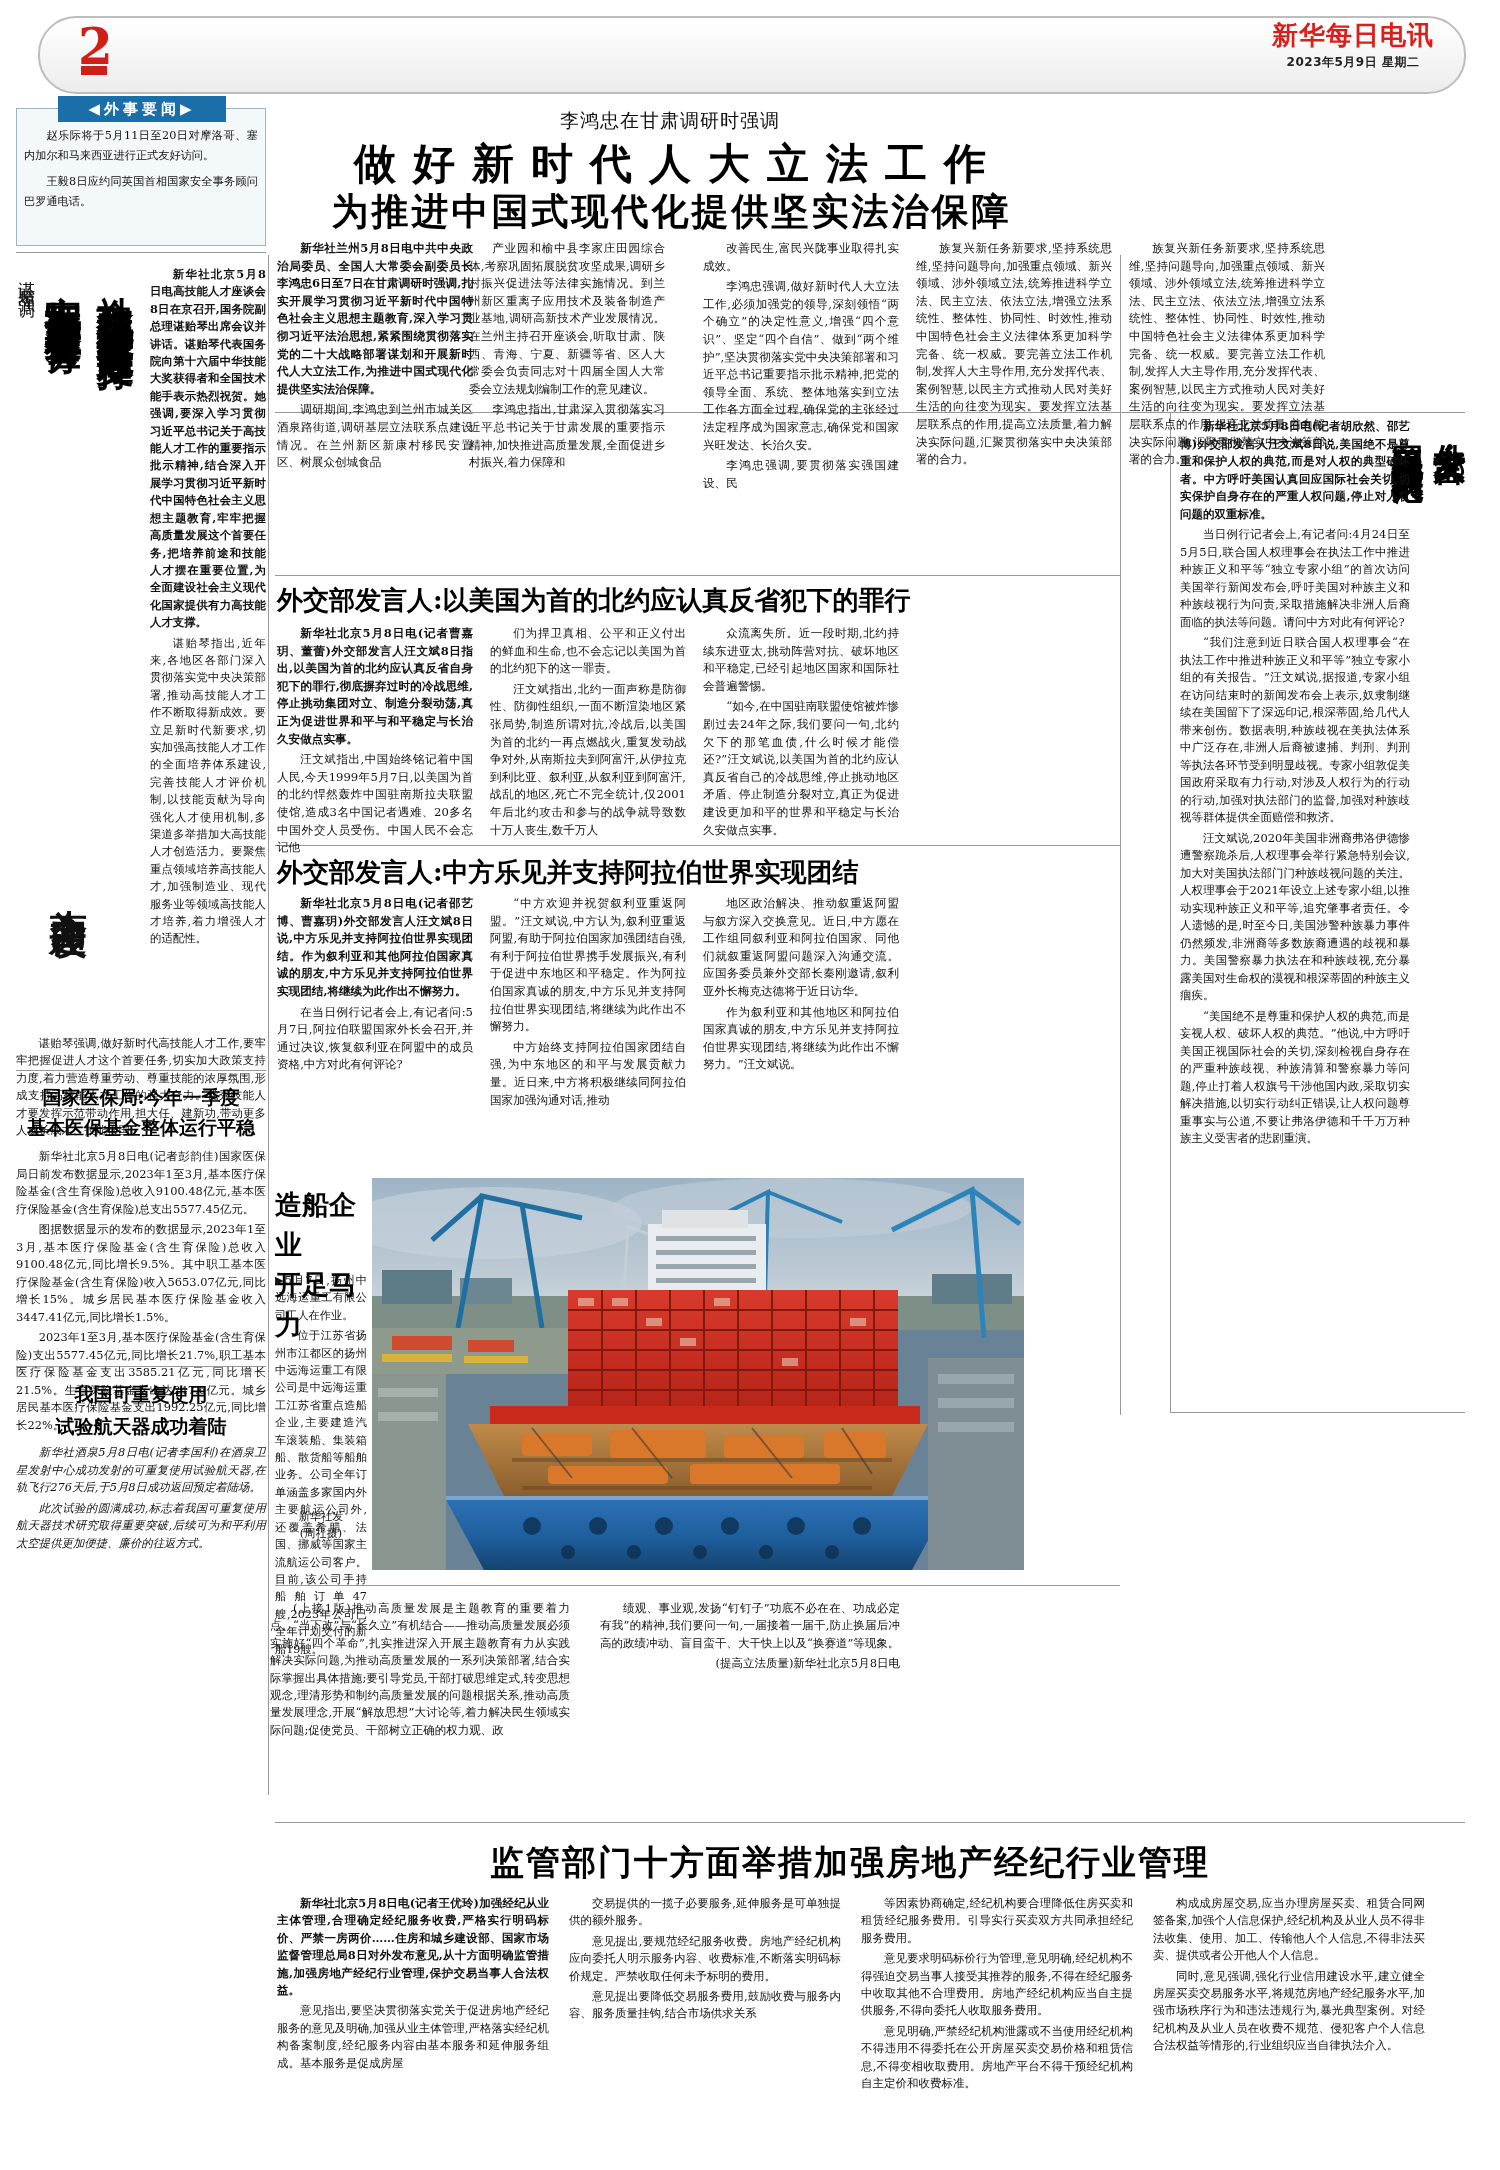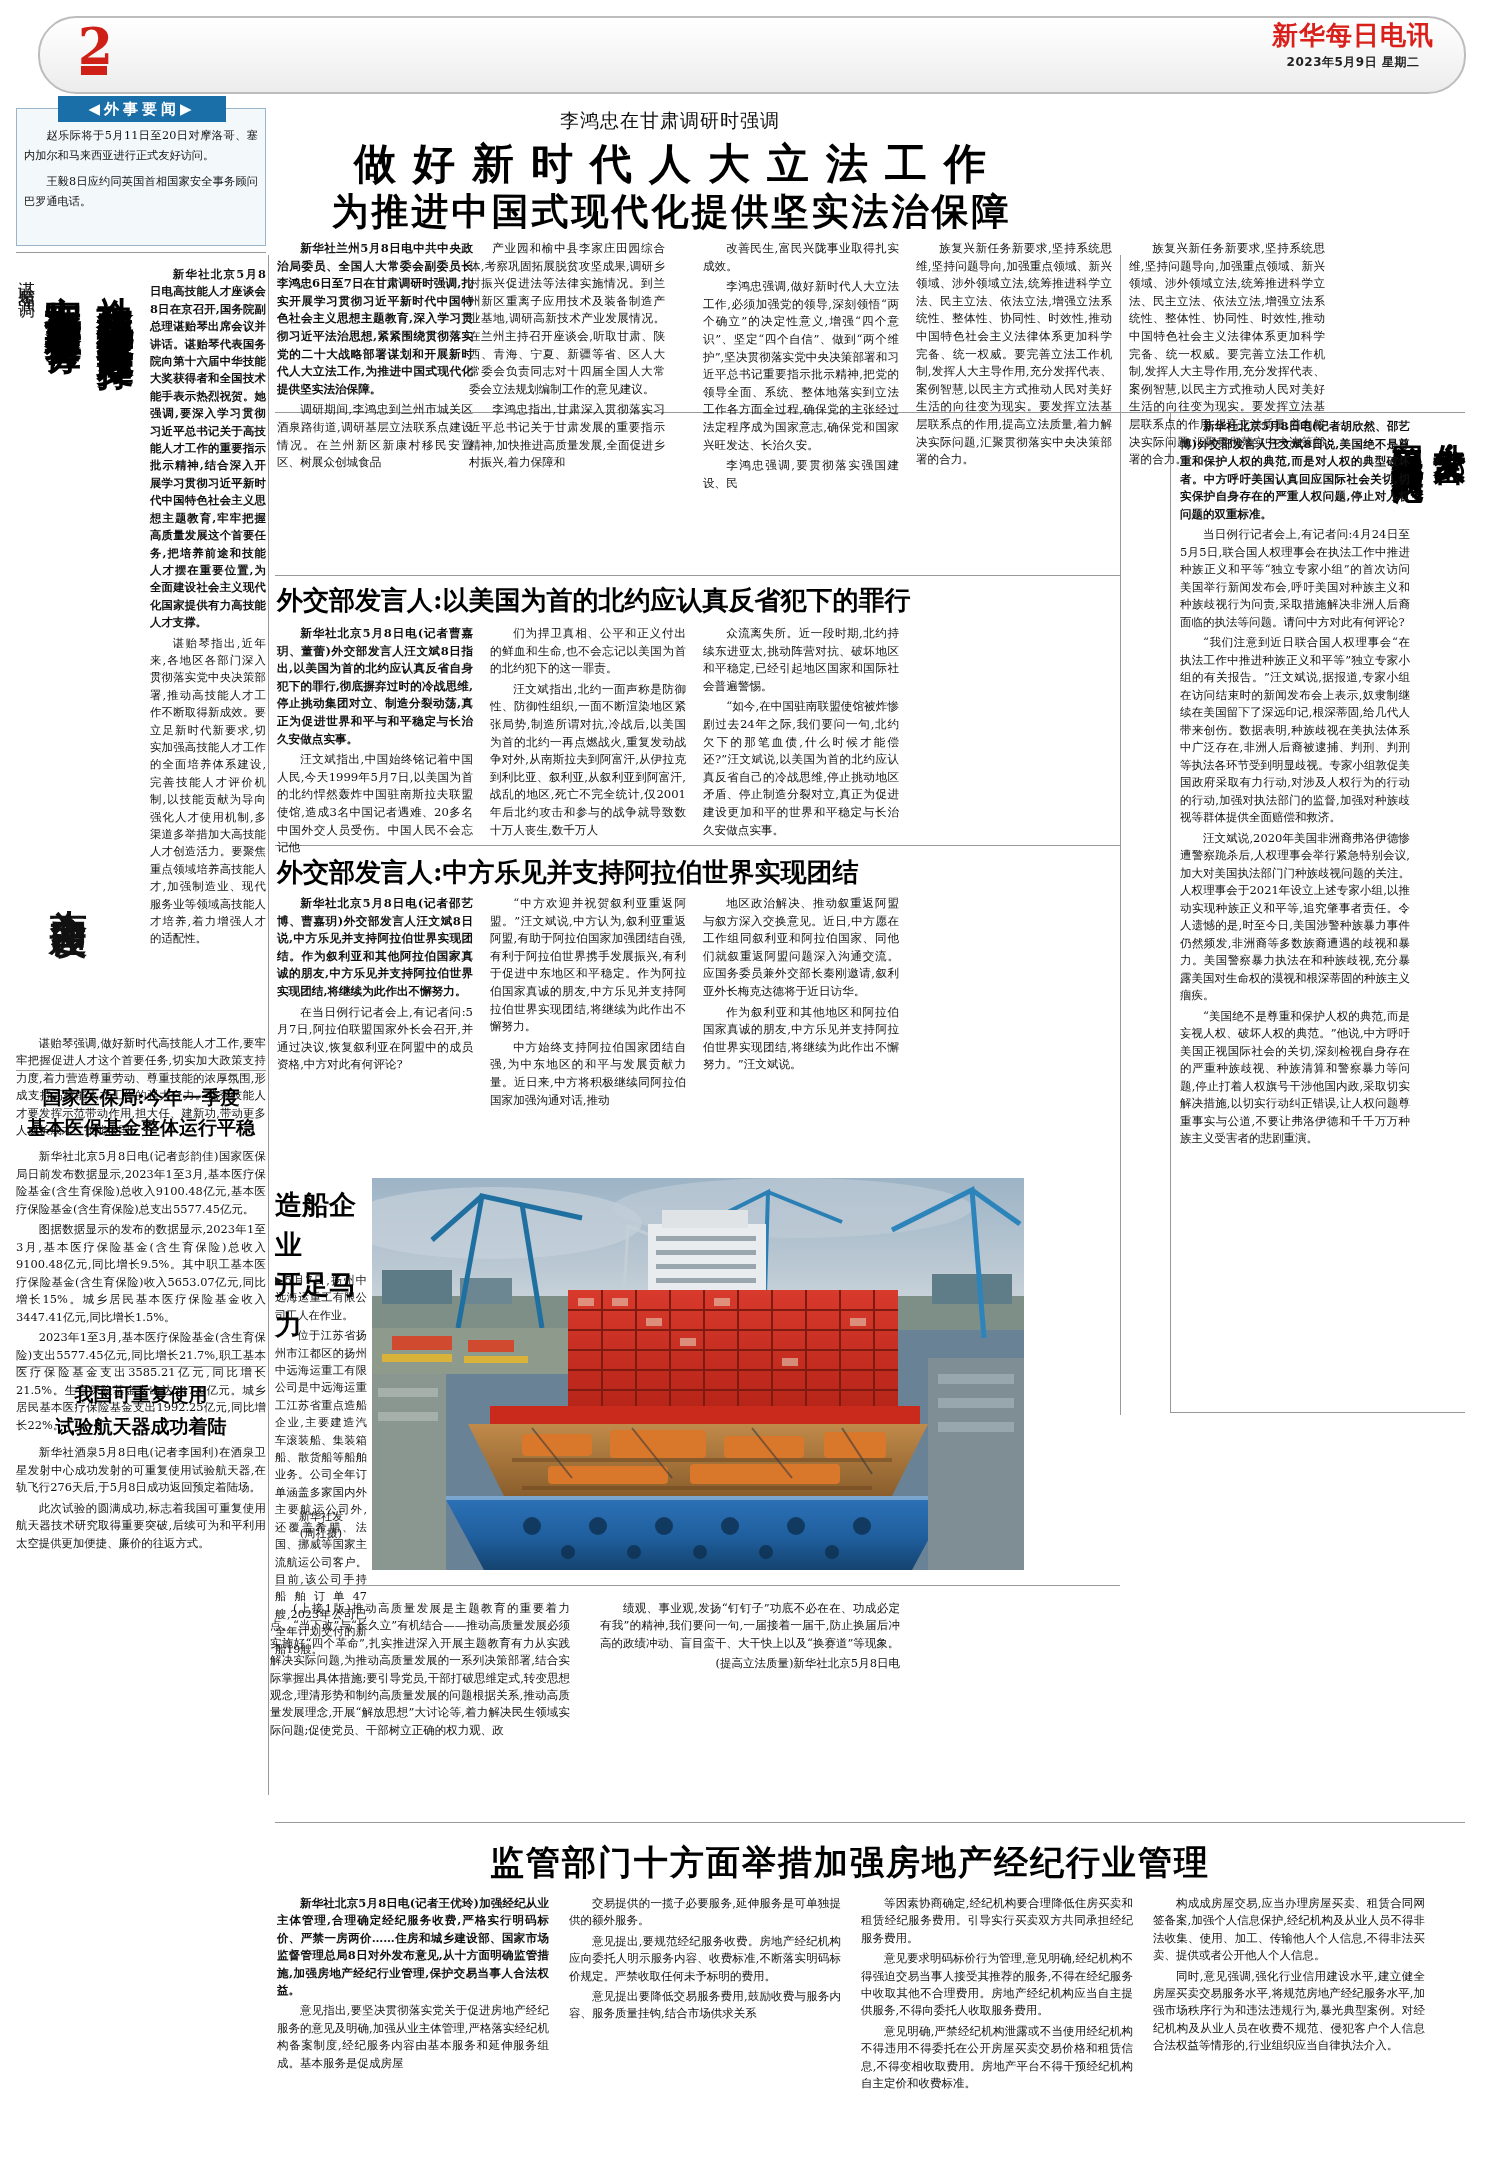--- a/index.html
+++ b/index.html
@@ -61,21 +61,21 @@
     text-align:center;letter-spacing:0px;}
   .lh-2{position:absolute;left:16px;top:1378px;width:250px;font-size:19px;line-height:32px;
     text-align:center;}
 
   .lcol-body3{position:absolute;left:16px;top:1148px;width:250px;
     font-family:"DejaVu Serif","Liberation Serif",serif;font-size:11.4px;line-height:17.5px;
     text-align:justify;color:#111;}
   .lcol-body3 p{margin:0 0 3px 0;text-indent:2em;}
   .lcol-body4{position:absolute;left:16px;top:1444px;width:250px;
     font-family:"DejaVu Serif","Liberation Serif",serif;font-size:11.4px;line-height:17.5px;
-    text-align:justify;color:#111;}
+    text-align:justify;color:#111;font-style:italic;}
   .lcol-body4 p{margin:0 0 3px 0;text-indent:2em;}
 
   
   .kicker-main{position:absolute;left:275px;top:108px;width:790px;text-align:center;
     font-family:"DejaVu Sans","Liberation Sans",sans-serif;font-size:19px;color:#111;letter-spacing:1px;}
   .head-main1{position:absolute;left:275px;top:138px;width:790px;text-align:center;
     font-family:"DejaVu Serif","Liberation Serif",serif;font-size:42px;font-weight:700;
     letter-spacing:17px;text-indent:17px;color:#000;line-height:1.25;}
   .head-main2{position:absolute;left:275px;top:188px;width:790px;text-align:center;
     font-family:"DejaVu Serif","Liberation Serif",serif;font-size:37px;font-weight:700;

